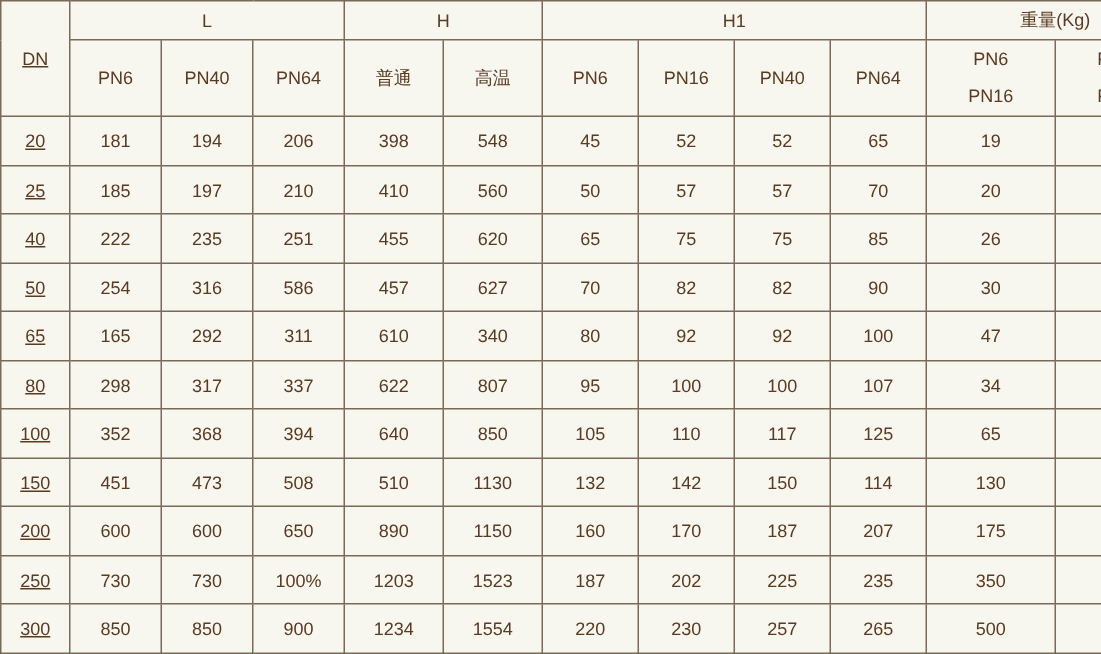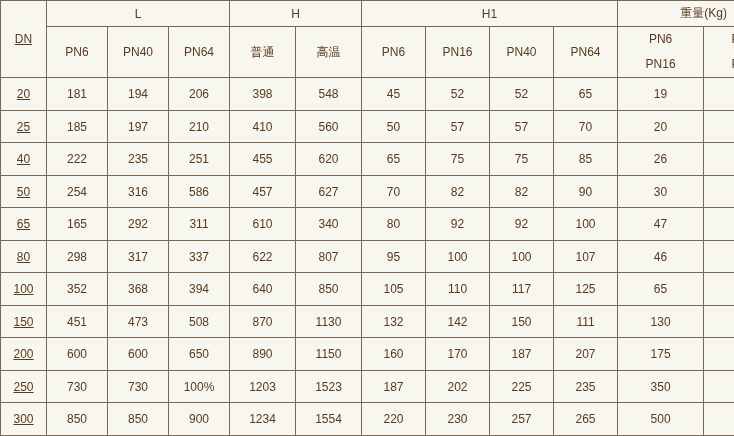--- a/index.html
+++ b/index.html
@@ -181,21 +181,21 @@
         <td class="dn-cell">80</td>
         <td class="data-cell">298</td>
         <td class="data-cell">317</td>
         <td class="data-cell">337</td>
         <td class="data-cell">622</td>
         <td class="data-cell">807</td>
         <td class="data-cell">95</td>
         <td class="data-cell">100</td>
         <td class="data-cell">100</td>
         <td class="data-cell">107</td>
-        <td class="data-cell">46</td>
+        <td class="data-cell">34</td>
         <td class="data-cell">78</td>
       </tr>
       <tr class="row-data">
         <td class="dn-cell">100</td>
         <td class="data-cell">352</td>
         <td class="data-cell">368</td>
         <td class="data-cell">394</td>
         <td class="data-cell">640</td>
         <td class="data-cell">850</td>
         <td class="data-cell">105</td>
@@ -203,26 +203,26 @@
         <td class="data-cell">117</td>
         <td class="data-cell">125</td>
         <td class="data-cell">65</td>
         <td class="data-cell">99</td>
       </tr>
       <tr class="row-data">
         <td class="dn-cell">150</td>
         <td class="data-cell">451</td>
         <td class="data-cell">473</td>
         <td class="data-cell">508</td>
-        <td class="data-cell">870</td>
+        <td class="data-cell">510</td>
         <td class="data-cell">1130</td>
         <td class="data-cell">132</td>
         <td class="data-cell">142</td>
         <td class="data-cell">150</td>
-        <td class="data-cell">111</td>
+        <td class="data-cell">114</td>
         <td class="data-cell">130</td>
         <td class="data-cell">160</td>
       </tr>
       <tr class="row-data">
         <td class="dn-cell">200</td>
         <td class="data-cell">600</td>
         <td class="data-cell">600</td>
         <td class="data-cell">650</td>
         <td class="data-cell">890</td>
         <td class="data-cell">1150</td>

